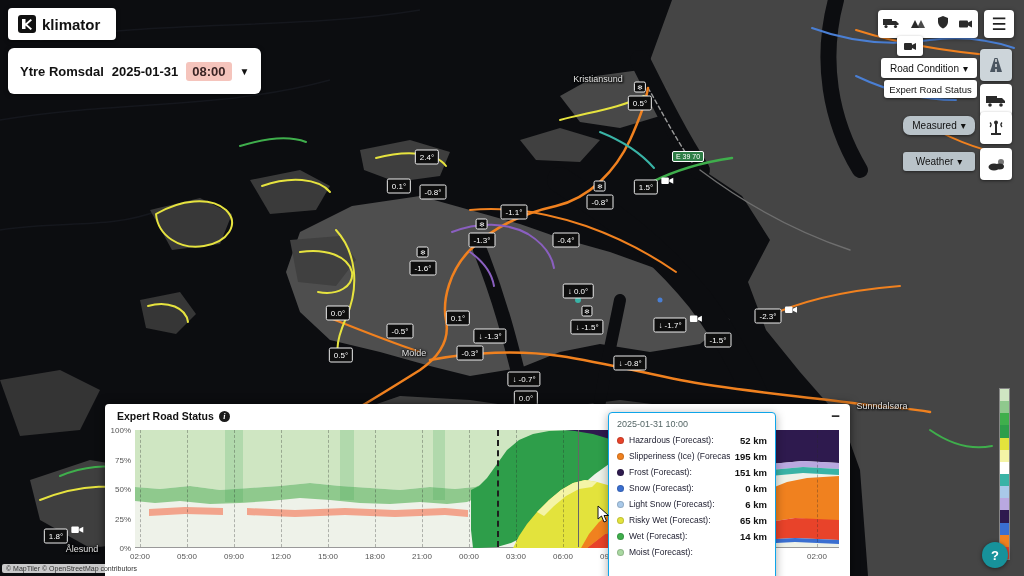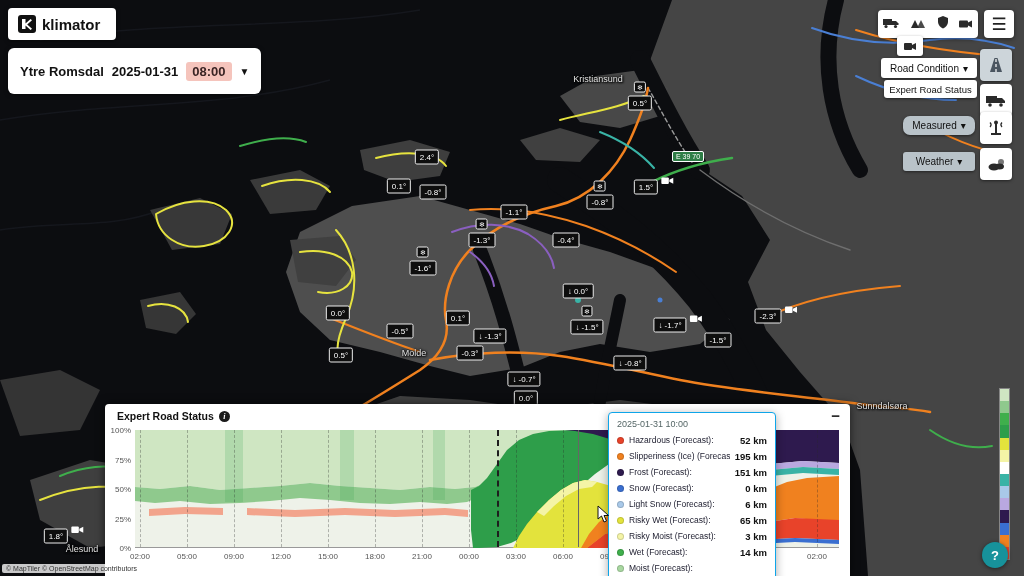--- a/index.html
+++ b/index.html
@@ -454,25 +454,20 @@
         <span class="tt-dot" style="background: rgb(169, 201, 233);"></span>
         <span class="tt-label">Light Snow (Forecast):</span>
         <span class="tt-val">6 km</span>
       </div>
       <div class="tt-row">
         <span class="tt-dot" style="background: rgb(227, 227, 60);"></span>
         <span class="tt-label">Risky Wet (Forecast):</span>
         <span class="tt-val">65 km</span>
       </div>
       <div class="tt-row">
-        <span class="tt-dot" style="background: rgb(244, 244, 166);"></span>
-        <span class="tt-label">Risky Moist (Forecast):</span>
-        <span class="tt-val">3 km</span>
-      </div>
-      <div class="tt-row">
         <span class="tt-dot" style="background: rgb(63, 175, 76);"></span>
         <span class="tt-label">Wet (Forecast):</span>
         <span class="tt-val">14 km</span>
       </div>
       <div class="tt-row">
         <span class="tt-dot" style="background: rgb(169, 216, 161);"></span>
         <span class="tt-label">Moist (Forecast):</span>
         <span class="tt-val"></span>
       </div>
     </div>

